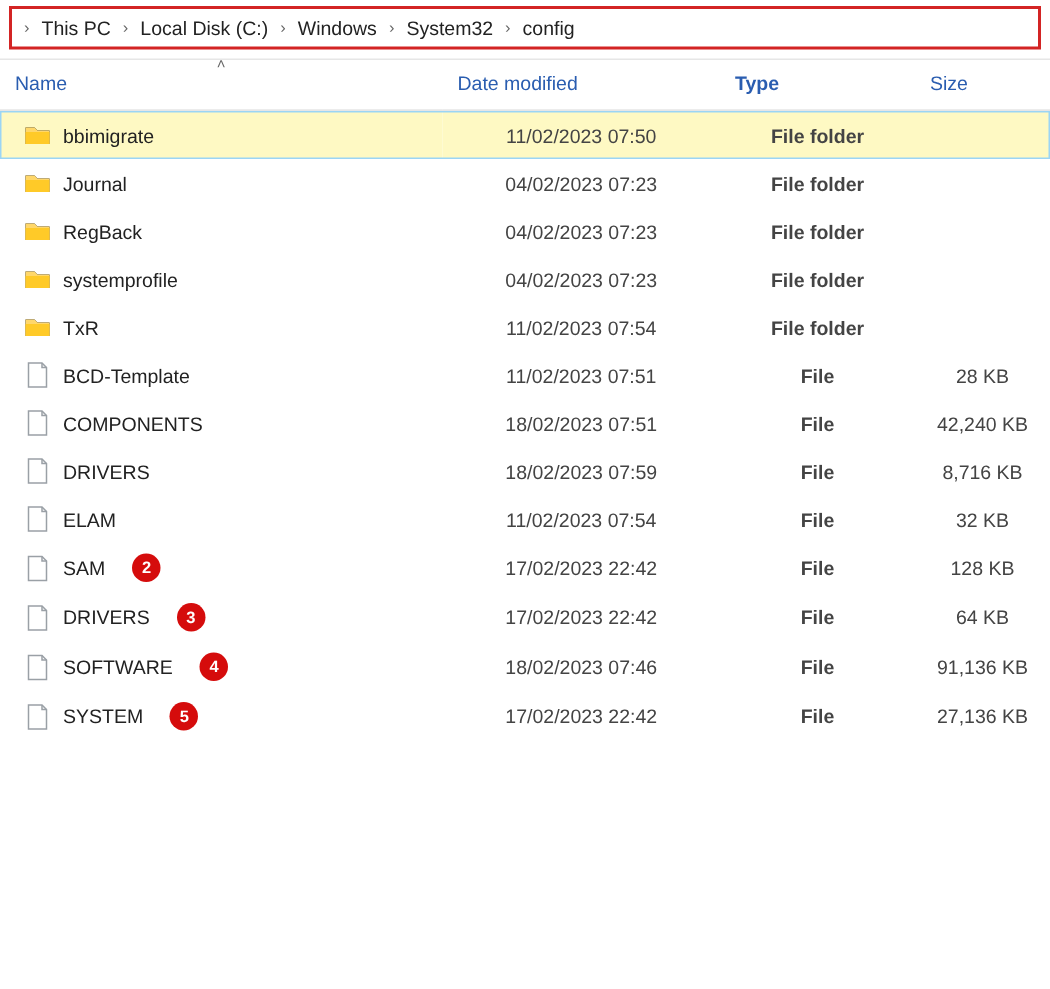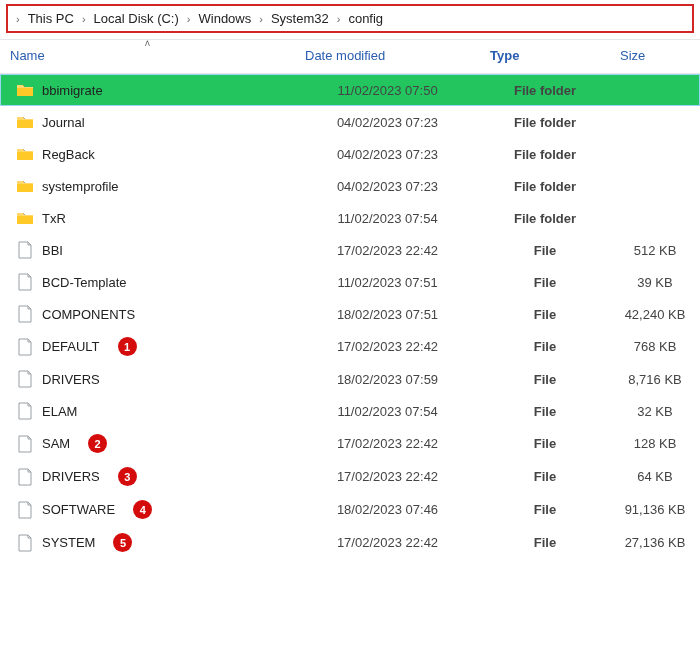--- a/index.html
+++ b/index.html
@@ -64,21 +64,21 @@
   .col-size { width: 90px; text-align: right;  margin-top: 28px;}
   thead .col-size { text-align: left; }
   .name-cell {
     display: flex;
     align-items: center;
     gap: 8px;
     padding-left: 6px;
   }
   .ficon { width: 18px; height: 18px; display: inline-flex; flex-shrink: 0; }
   .row-sel td {
-    background: #22c55e;
+    background: #fef9c3;
   }
   .row-sel {
     outline: 1px solid #9bd5f5;
     outline-offset: -1px;
   }
   .badge {
     display: inline-flex;
     align-items: center;
     justify-content: center;
     width: 19px;
@@ -205,72 +205,41 @@
         <td class="col-size muted"></td>
       </tr>
       <tr>
         <td class="col-name">
           <div class="name-cell">
             <span class="ficon">
               <svg viewBox="0 0 18 18" width="18" height="18">
                 <use href="#svg-file"></use>
               </svg>
             </span>
-            <span>BBI</span>
-          </div>
-        </td>
-        <td class="col-date muted">17/02/2023 22:42</td>
-        <td class="col-type muted">File</td>
-        <td class="col-size muted">512 KB</td>
-      </tr>
-      <tr>
-        <td class="col-name">
-          <div class="name-cell">
-            <span class="ficon">
-              <svg viewBox="0 0 18 18" width="18" height="18">
-                <use href="#svg-file"></use>
-              </svg>
-            </span>
             <span>BCD-Template</span>
           </div>
         </td>
         <td class="col-date muted">11/02/2023 07:51</td>
         <td class="col-type muted">File</td>
-        <td class="col-size muted">39 KB</td>
+        <td class="col-size muted">28 KB</td>
       </tr>
       <tr>
         <td class="col-name">
           <div class="name-cell">
             <span class="ficon">
               <svg viewBox="0 0 18 18" width="18" height="18">
                 <use href="#svg-file"></use>
               </svg>
             </span>
             <span>COMPONENTS</span>
           </div>
         </td>
         <td class="col-date muted">18/02/2023 07:51</td>
         <td class="col-type muted">File</td>
         <td class="col-size muted">42,240 KB</td>
-      </tr>
-      <tr>
-        <td class="col-name">
-          <div class="name-cell">
-            <span class="ficon">
-              <svg viewBox="0 0 18 18" width="18" height="18">
-                <use href="#svg-file"></use>
-              </svg>
-            </span>
-            <span>DEFAULT</span>
-            <span class="badge">1</span>
-          </div>
-        </td>
-        <td class="col-date muted">17/02/2023 22:42</td>
-        <td class="col-type muted">File</td>
-        <td class="col-size muted">768 KB</td>
       </tr>
       <tr>
         <td class="col-name">
           <div class="name-cell">
             <span class="ficon">
               <svg viewBox="0 0 18 18" width="18" height="18">
                 <use href="#svg-file"></use>
               </svg>
             </span>
             <span>DRIVERS</span>

